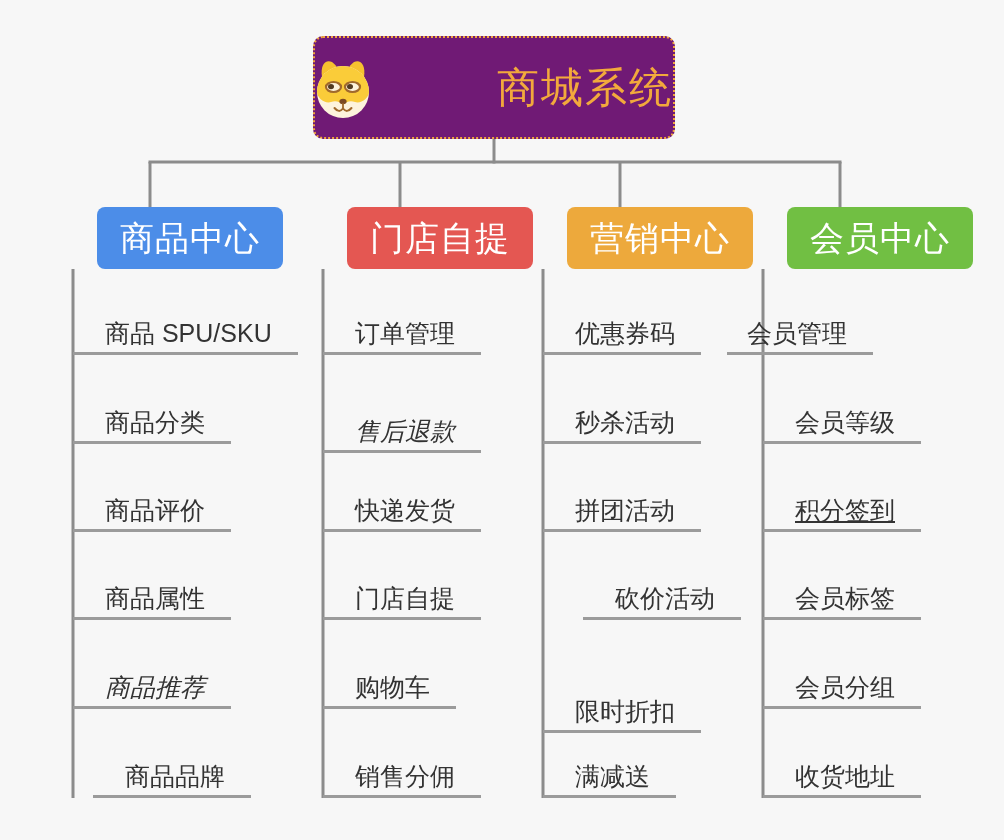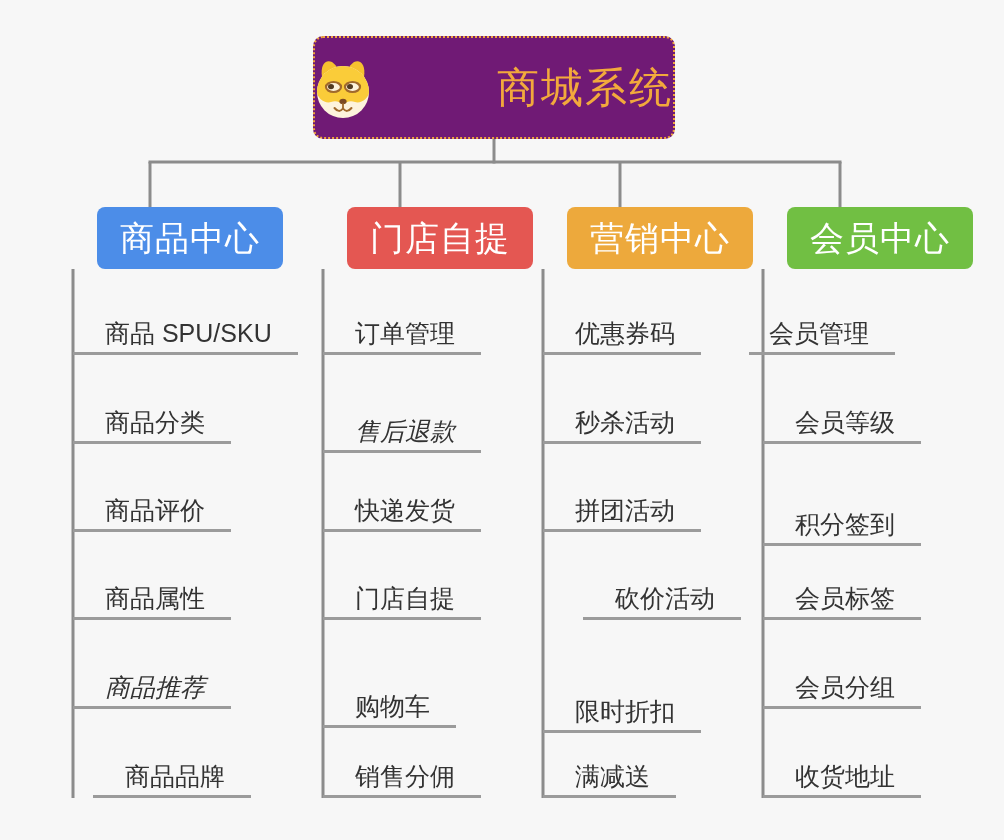--- a/index.html
+++ b/index.html
@@ -95,31 +95,31 @@
       <div class="leaf" style="left: 73px; top: 407px; border-bottom-color: rgb(155, 155, 155);">商品分类</div>
       <div class="leaf" style="left: 73px; top: 495px; border-bottom-color: rgb(155, 155, 155);">商品评价</div>
       <div class="leaf" style="left: 73px; top: 583px; border-bottom-color: rgb(155, 155, 155);">商品属性</div>
       <div class="leaf" style="left: 73px; top: 672px; border-bottom-color: rgb(155, 155, 155); font-style: italic;">商品推荐</div>
       <div class="leaf" style="left: 73px; top: 761px; border-bottom-color: rgb(155, 155, 155); margin-left: 20px;">商品品牌</div>
       <div class="branch-node" style="left: 307px; background: rgb(228, 87, 82);">门店自提</div>
       <div class="leaf" style="left: 323px; top: 318px; border-bottom-color: rgb(155, 155, 155);">订单管理</div>
       <div class="leaf" style="left: 323px; top: 416px; border-bottom-color: rgb(155, 155, 155); font-style: italic;">售后退款</div>
       <div class="leaf" style="left: 323px; top: 495px; border-bottom-color: rgb(155, 155, 155);">快递发货</div>
       <div class="leaf" style="left: 323px; top: 583px; border-bottom-color: rgb(155, 155, 155);">门店自提</div>
-      <div class="leaf" style="left: 323px; top: 691px; border-bottom-color: rgb(155, 155, 155);">购物车</div>
+      <div class="leaf" style="left: 323px; top: 672px; border-bottom-color: rgb(155, 155, 155);">购物车</div>
       <div class="leaf" style="left: 323px; top: 761px; border-bottom-color: rgb(155, 155, 155);">销售分佣</div>
       <div class="branch-node" style="left: 527px; background: rgb(237, 169, 60);">营销中心</div>
       <div class="leaf" style="left: 543px; top: 318px; border-bottom-color: rgb(155, 155, 155);">优惠券码</div>
       <div class="leaf" style="left: 543px; top: 407px; border-bottom-color: rgb(155, 155, 155);">秒杀活动</div>
       <div class="leaf" style="left: 543px; top: 495px; border-bottom-color: rgb(155, 155, 155);">拼团活动</div>
       <div class="leaf" style="left: 543px; top: 583px; border-bottom-color: rgb(155, 155, 155); margin-left: 40px;">砍价活动</div>
       <div class="leaf" style="left: 543px; top: 672px; border-bottom-color: rgb(155, 155, 155); margin-top: 24px;">限时折扣</div>
       <div class="leaf" style="left: 543px; top: 761px; border-bottom-color: rgb(155, 155, 155);">满减送</div>
       <div class="branch-node" style="left: 747px; background: rgb(113, 191, 67);">会员中心</div>
-      <div class="leaf" style="left: 749px; top: 318px; border-bottom-color: rgb(155, 155, 155); padding-left: 20px;">会员管理</div>
+      <div class="leaf" style="left: 727px; top: 318px; border-bottom-color: rgb(155, 155, 155); padding-left: 20px;">会员管理</div>
       <div class="leaf" style="left: 763px; top: 407px; border-bottom-color: rgb(155, 155, 155);">会员等级</div>
-      <div class="leaf" style="left: 763px; top: 509px; border-bottom-color: rgb(155, 155, 155);">积分签到</div>
+      <div class="leaf" style="left: 763px; top: 495px; border-bottom-color: rgb(155, 155, 155); text-decoration: underline;">积分签到</div>
       <div class="leaf" style="left: 763px; top: 583px; border-bottom-color: rgb(155, 155, 155);">会员标签</div>
       <div class="leaf" style="left: 763px; top: 672px; border-bottom-color: rgb(155, 155, 155);">会员分组</div>
       <div class="leaf" style="left: 763px; top: 761px; border-bottom-color: rgb(155, 155, 155);">收货地址</div>
     </div>
 
 </div>
 
 </body></html>

